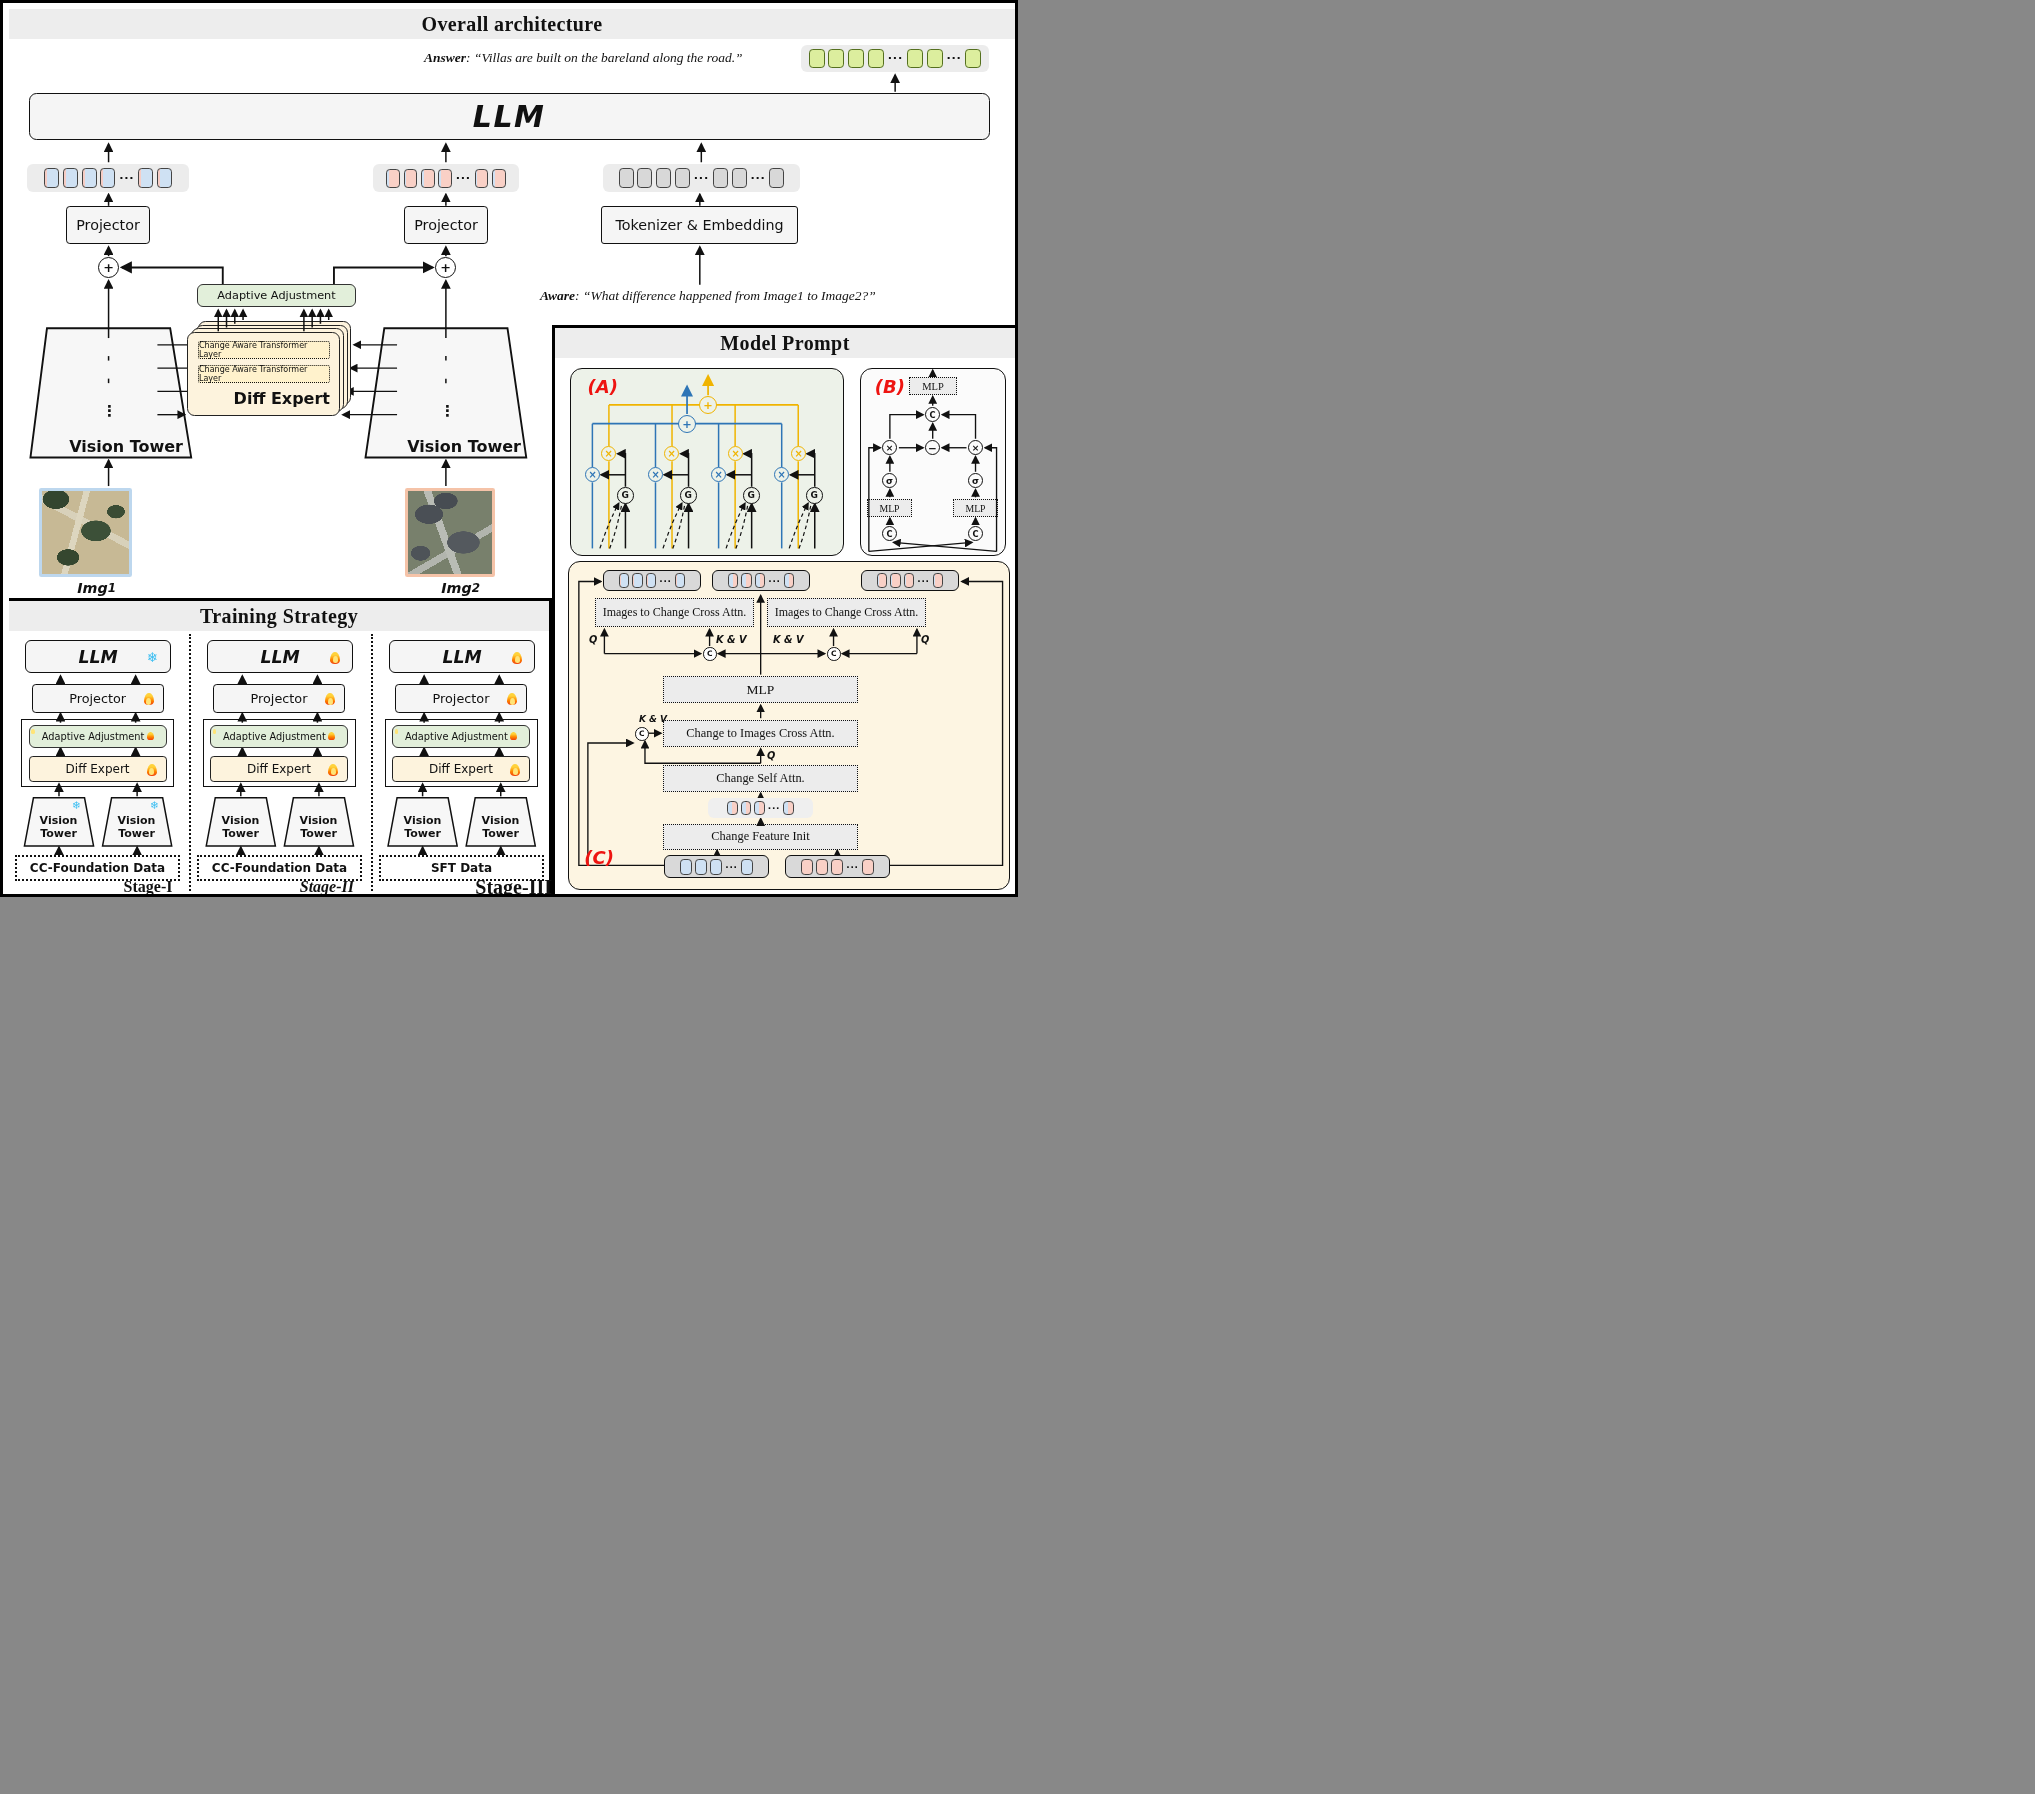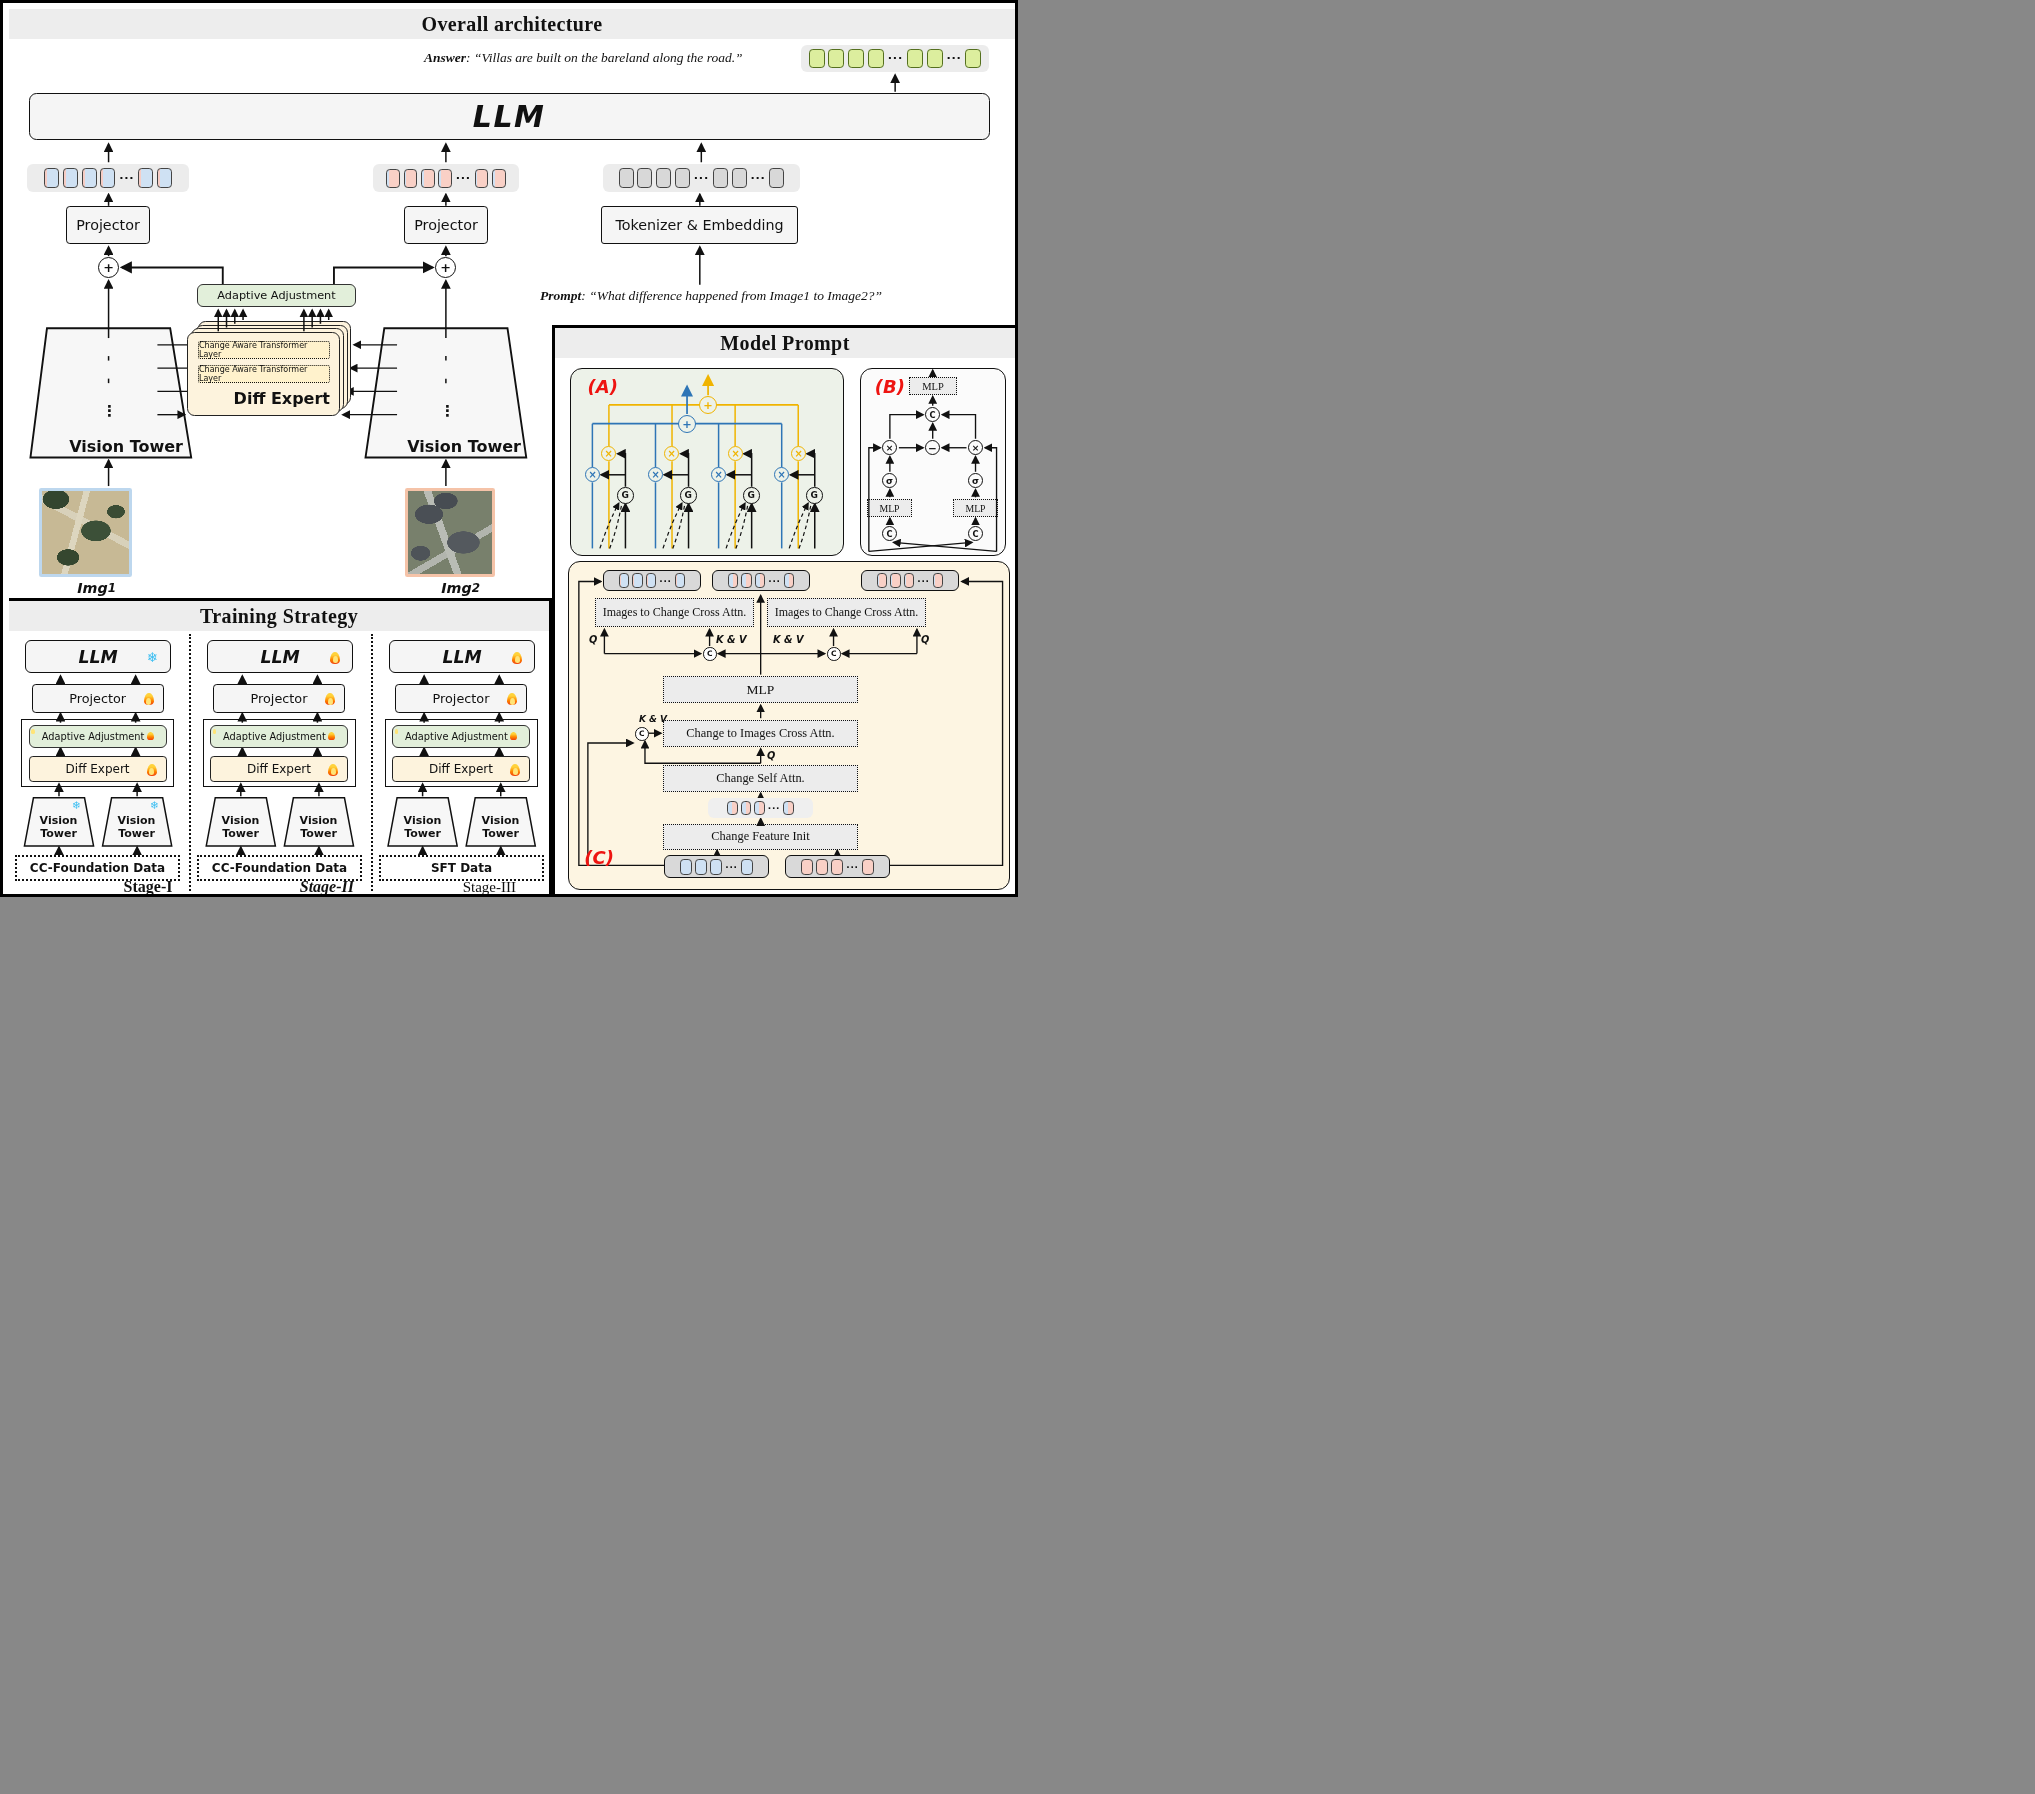--- a/index.html
+++ b/index.html
@@ -316,21 +316,21 @@
   </div>
 
   <div class="circ" style="left:95px;top:254px;width:21px;height:21px;font-size:12.8px;">
       <span>+</span>
     </div>
   <div class="circ" style="left:432px;top:254px;width:21px;height:21px;font-size:12.8px;">
       <span>+</span>
     </div>
 
   <div class="lbl serif it" style="left:537px;top:283px;height:19.5px;font-size:13.5px;">
-    <b>Prompt</b>
+    <b>Aware</b>
       <span>: “What difference happened from Image1 to Image2?”</span>
   </div>
 
   <div class="abs z2" style="left:194px;top:281px;width:159px;height:22.5px;background:#e2efda;border:1.5px solid #333;border-radius:6px;display:flex;align-items:center;justify-content:center;box-sizing:border-box;">
     <span style="font-size:11.3px;">Adaptive  Adjustment</span>
   </div>
 
   <div class="card" style="left:195px;top:318px;width:153px;height:84px;"></div>
   <div class="card" style="left:192px;top:322px;width:153px;height:84px;"></div>
   <div class="card" style="left:188px;top:325px;width:153px;height:84px;"></div>
@@ -485,21 +485,21 @@
   </div>
   <div class="lbl" style="left:472px;top:801px;width:51px;height:36px;font-size:11px;font-weight:bold;line-height:1.2;flex-direction:column;">
     <span>Vision</span>
       <span>Tower</span>
   </div>
   <span class="flame sm" style="left:433px;top:798px;"></span>
   <span class="flame sm" style="left:511px;top:798px;"></span>
   <div class="abs z2" style="left:376px;top:852px;width:165px;height:25.6px;border:2.3px dotted #111;background:#fff;display:flex;align-items:center;justify-content:center;box-sizing:border-box;">
     <span style="font-size:12px;font-weight:bold;">SFT Data</span>
   </div>
-  <div class="lbl serif" style="left:363px;top:875px;width:150px;height:18px;font-size:15px;font-weight:normal;">Stage-III</div>
+  <div class="lbl serif" style="left:399px;top:875px;width:150px;height:18px;font-size:20px;font-weight:bold;">Stage-III</div>
 
   <div class="lbl red" style="left:577px;top:372px;width:38px;height:22.5px;font-size:18px;">(A)</div>
   <div class="circ" style="left:582px;top:464px;width:15px;height:15px;border-color:#2e75b6;color:#2e75b6;background:#edf2e9;font-size:9.8px;">
       <span>×</span>
     </div>
   <div class="circ" style="left:598px;top:443px;width:15px;height:15px;border-color:#f0b400;color:#f0b400;background:#edf2e9;font-size:9.8px;">
       <span>×</span>
     </div>
   <div class="circ" style="left:614px;top:484px;width:16.5px;height:16.5px;background:#edf2e9;font-size:9px;">
       <span>G</span>

